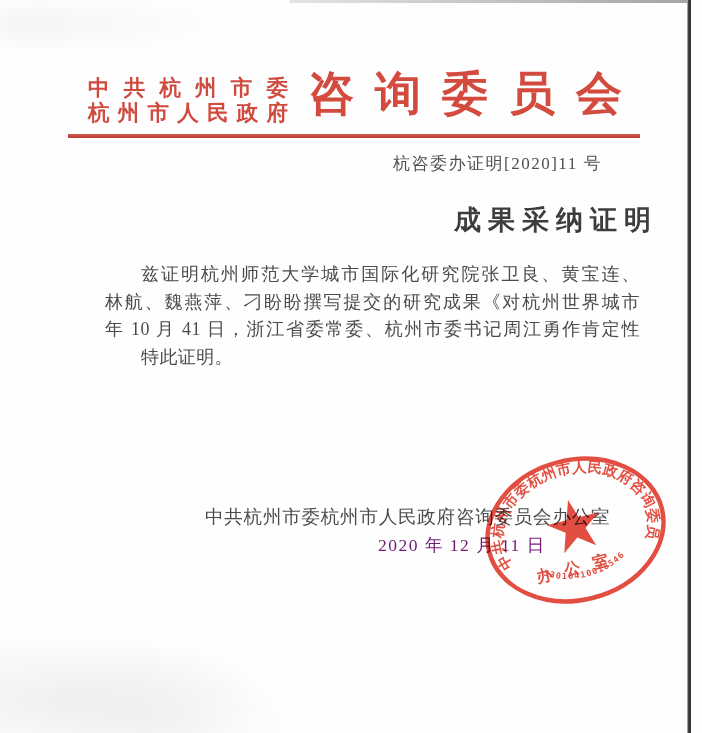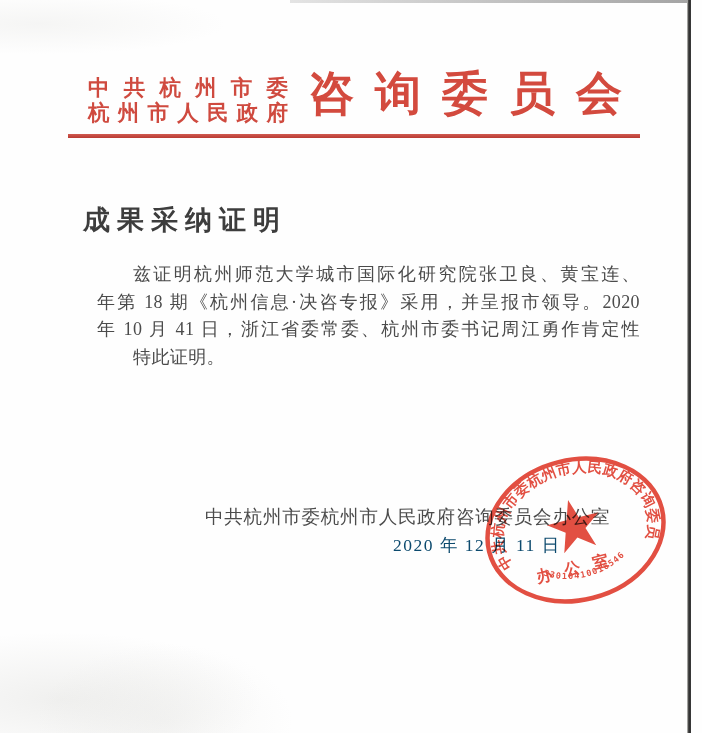--- a/index.html
+++ b/index.html
@@ -24,31 +24,31 @@
   .org-secondary{position:absolute;left:88px;top:76px;width:200px;color:#cf4a3f;font-weight:bold;}
   .org-line{display:flex;justify-content:space-between;font-size:21.5px;line-height:24.5px;}
   .org-primary{position:absolute;left:308px;top:68px;width:314px;display:flex;
     justify-content:space-between;color:#d34a3e;font-weight:bold;font-size:46px;line-height:52px;}
   .rule{position:absolute;left:68px;top:134px;width:572px;height:4px;
     background:linear-gradient(to bottom,#d05a50,#b93a33);}
   
   .doc-number{position:absolute;left:393px;top:152px;font-size:17px;color:#4f4f4f;
     letter-spacing:1.5px;}
   
-  .title{position:absolute;left:76px;top:202px;width:590px;text-align:left;
+  .title{position:absolute;left:68px;top:202px;width:590px;text-align:right;
     font-size:27px;font-weight:600;color:#3d3d3d;letter-spacing:7px;padding-left:7px;box-sizing:border-box;}
   
   .body-text{position:absolute;left:97px;top:261px;width:543px;font-size:18px;
     color:#4b4b4b;line-height:27.6px;letter-spacing:0.4px;}
-  .body-line{text-align:justify;text-align-last:justify;}
+  .body-line{text-align:justify;text-align-last:justify;margin-left:8px;}
   .body-line.indent{text-indent:2em;}
   .body-line.last{text-align-last:left;text-align:center;}
   
   .sig-org{position:absolute;left:205px;top:504px;font-size:18.5px;color:#4b4b4b;letter-spacing:0.8px;}
-  .sig-date{position:absolute;left:393px;top:533px;font-size:17.5px;color:#0c4a6e;letter-spacing:1.5px;}
+  .sig-date{position:absolute;left:378px;top:533px;font-size:17.5px;color:#701a75;letter-spacing:1.5px;}
   
   .stamp{position:absolute;left:476px;top:448px;width:200px;height:168px;
     transform:rotate(-14deg);opacity:.9;mix-blend-mode:multiply;}
 </style>
 </head>
 <body>
 
 <div class="page">
 
   <div class="noise noise-tl"></div>
@@ -76,26 +76,27 @@
   </div>
   <div class="org-primary">
       <span>咨</span>
       <span>询</span>
       <span>委</span>
       <span>员</span>
       <span>会</span>
     </div>
   <div class="rule"></div>
 
+  <div class="doc-number">杭咨委办证明[2020]11 号</div>
 
   <div class="title">成果采纳证明</div>
 
   <div class="body-text">
     <div class="body-line indent">兹证明杭州师范大学城市国际化研究院张卫良、黄宝连、</div>
-    <div class="body-line">年第 18 期《杭州信息·决咨专报》采用，并呈报市领导。2020</div>
+    <div class="body-line">林航、魏燕萍、刁盼盼撰写提交的研究成果《对杭州世界城市</div>
     <div class="body-line">年 10 月 41 日，浙江省委常委、杭州市委书记周江勇作肯定性</div>
     <div class="body-line indent last">特此证明。</div>
   </div>
 
   <div class="sig-org">中共杭州市委杭州市人民政府咨询委员会办公室</div>
   <div class="sig-date">2020 年 12 月 11 日</div>
 
   <svg class="stamp" viewBox="0 0 200 168" xmlns="http://www.w3.org/2000/svg">
     <defs>
       <path id="ringPath" d="M 30.5 101.5 A 74 57 0 1 1 169.5 101.5" fill="none"></path>

